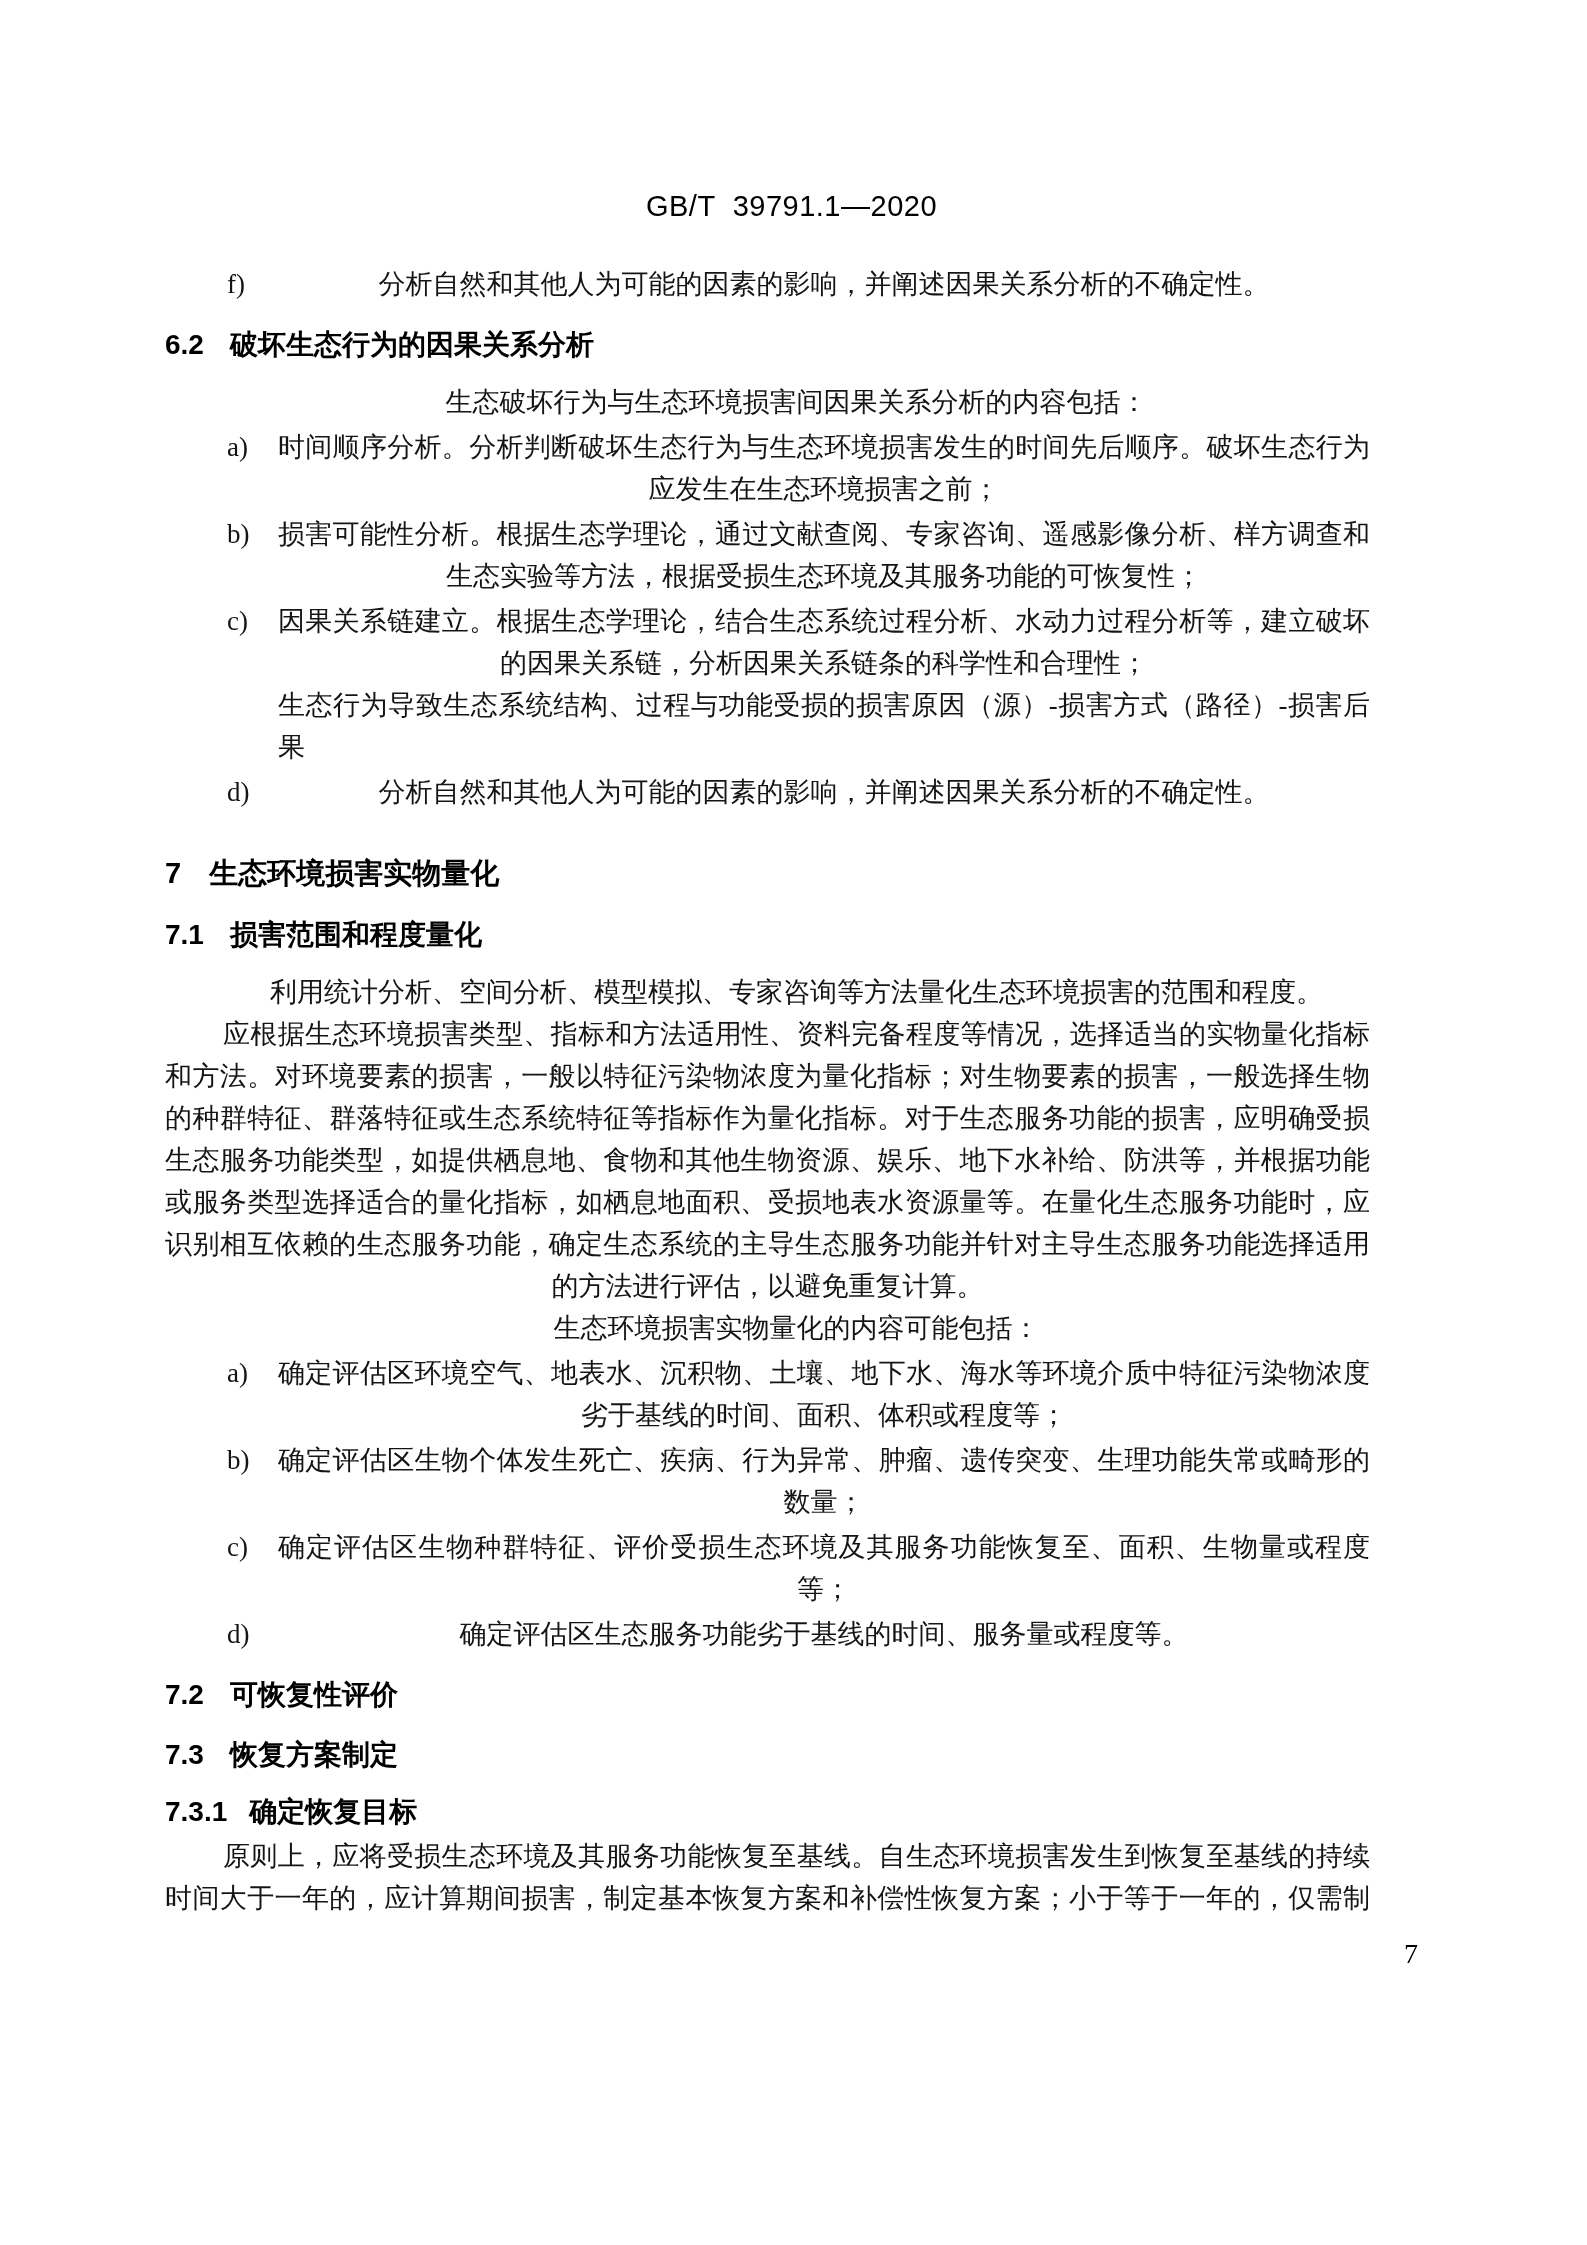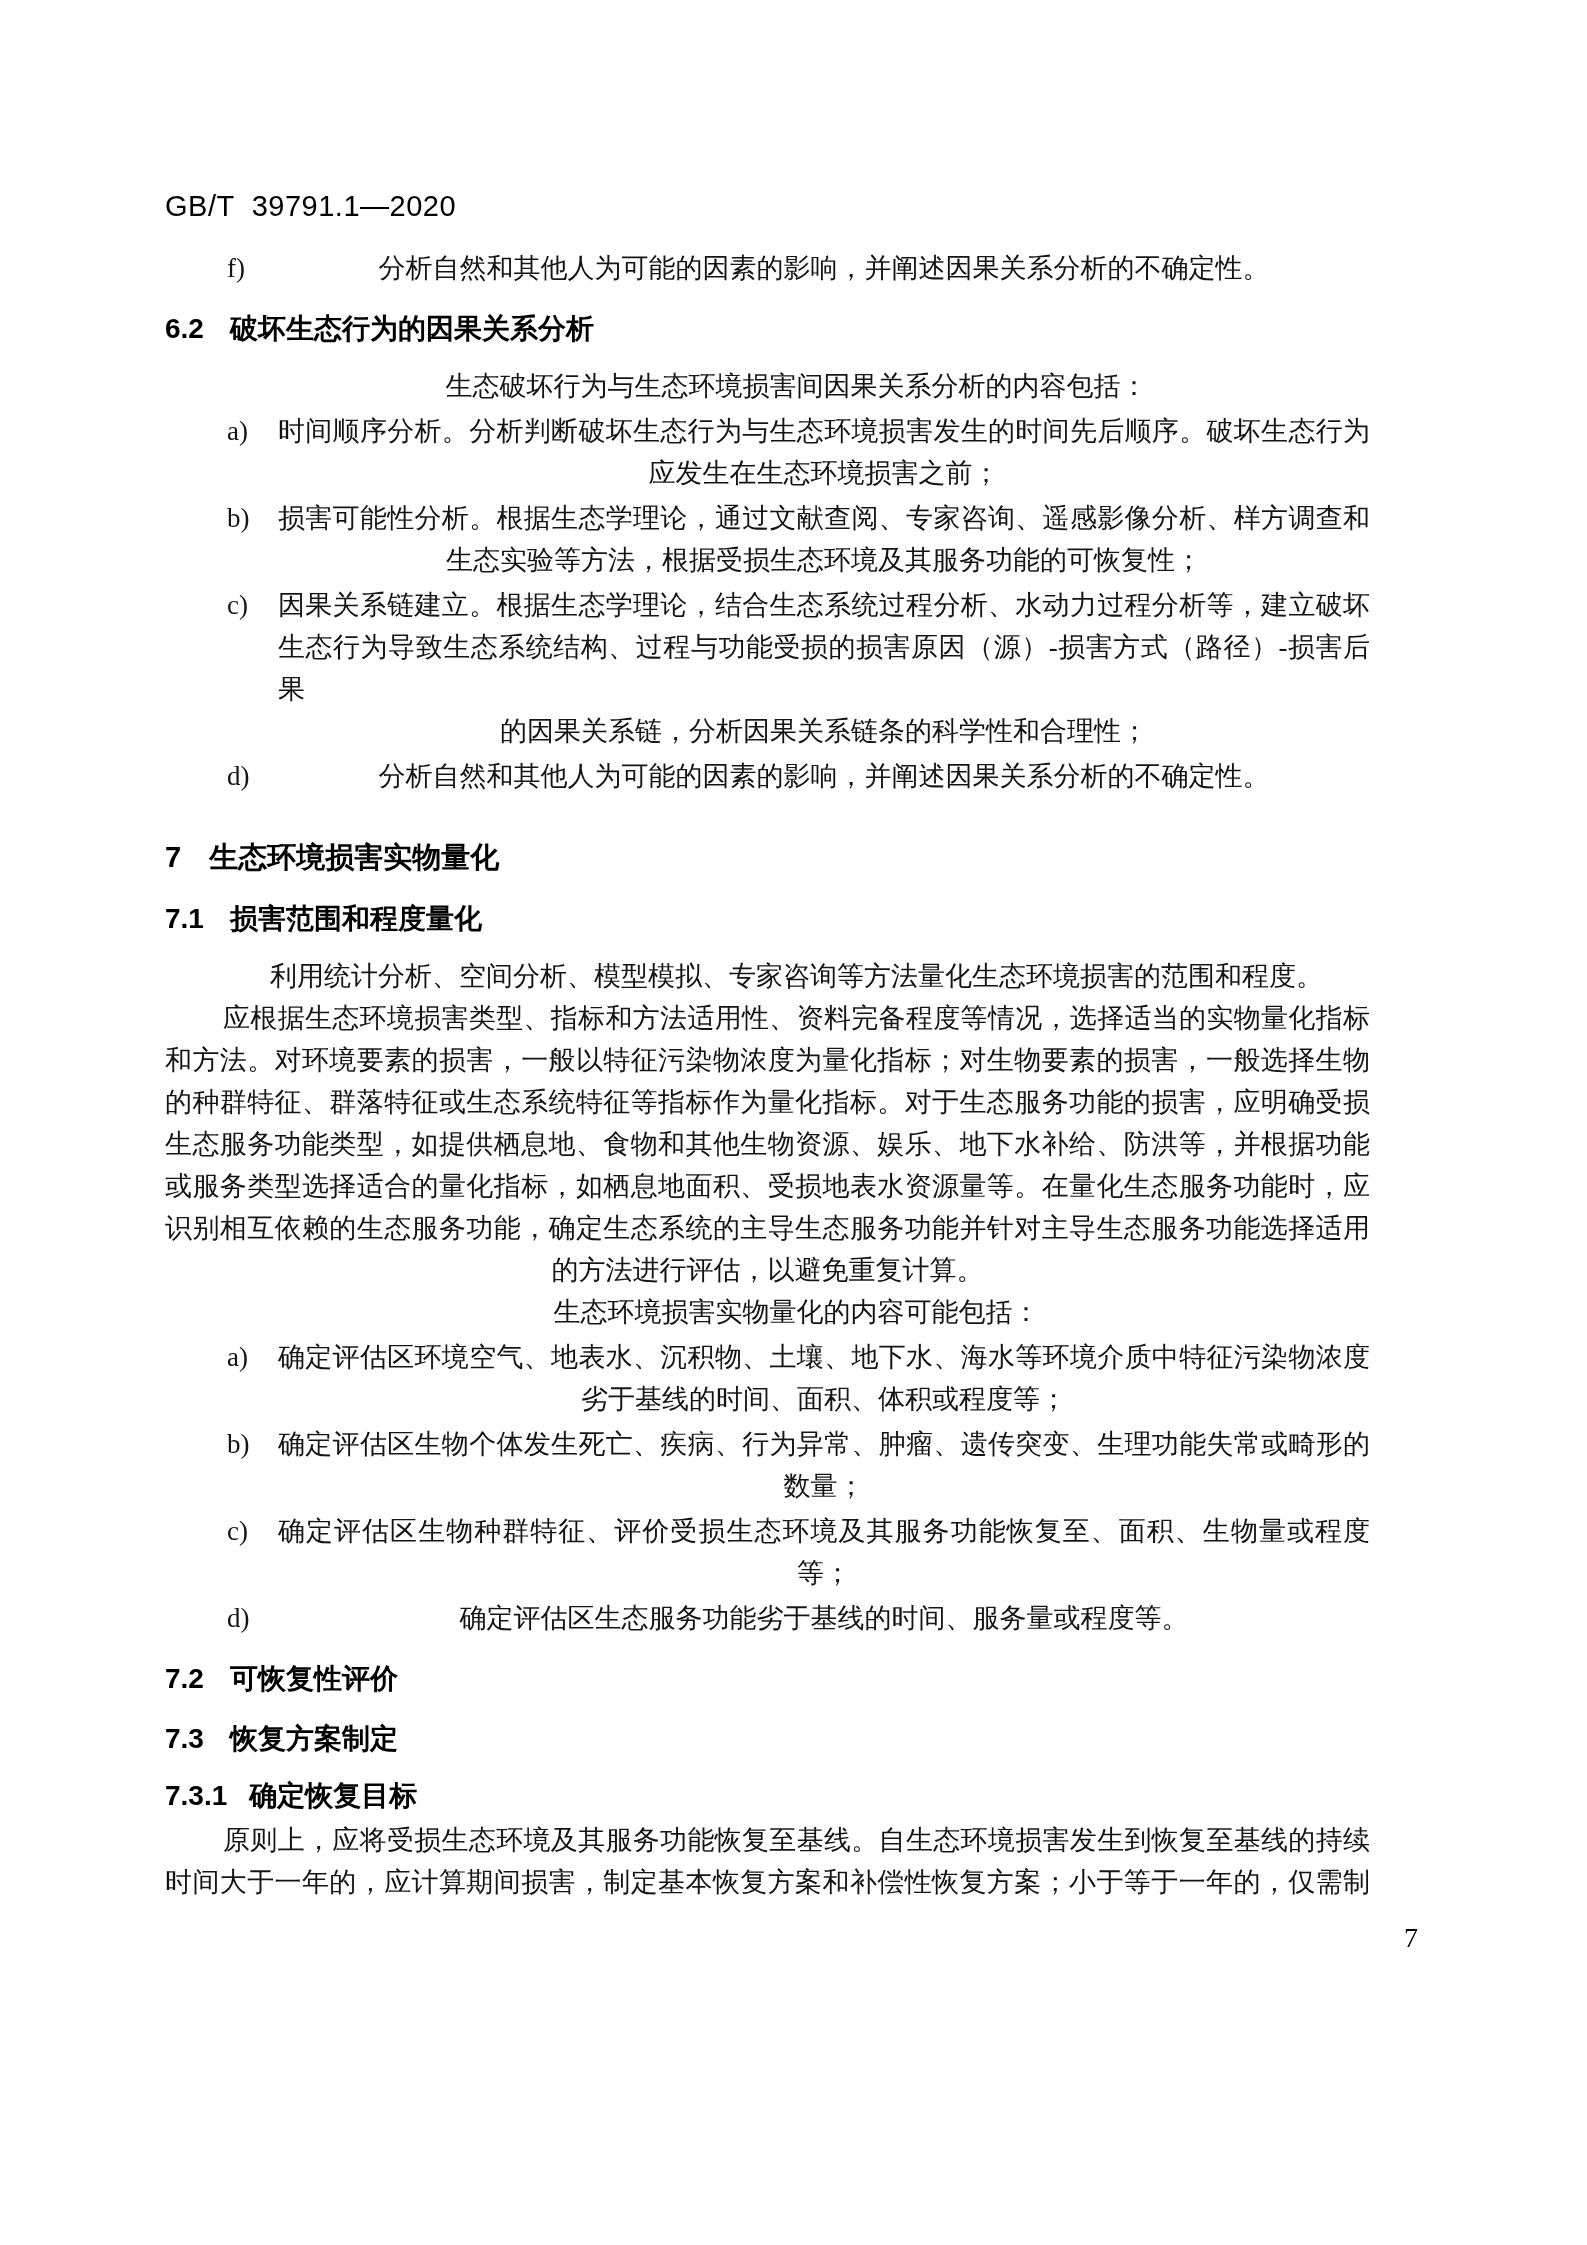--- a/index.html
+++ b/index.html
@@ -14,28 +14,28 @@
     background: #ffffff;
     box-sizing: border-box;
     padding-top: 185px;
     overflow: hidden;
     color: #141414;
   }
   
   .header-row {
     margin-left: 165px;
     width: 1253px;
-    text-align: left;
+    text-align: center;
     font-family: "Liberation Sans", "DejaVu Sans", sans-serif;
     font-size: 29px;
     line-height: 42px;
     letter-spacing: 0.5px;
     word-spacing: 9px;
     color: #000000;
-    margin-bottom: 20px;
+    margin-bottom: 36px;
   }
   .content {
     margin-left: 165px;
     width: 1205px;
     font-family: "Liberation Serif", "DejaVu Serif", serif;
     font-size: 27px;
     line-height: 42px;
   }
   .line {
     text-align: center;
@@ -139,22 +139,22 @@
         <span class="marker">b)</span>
         <div class="li-text">
           <div class="line fill">损害可能性分析。根据生态学理论，通过文献查阅、专家咨询、遥感影像分析、样方调查和</div>
           <div class="line">生态实验等方法，根据受损生态环境及其服务功能的可恢复性；</div>
         </div>
       </div>
       <div class="li">
         <span class="marker">c)</span>
         <div class="li-text">
           <div class="line fill">因果关系链建立。根据生态学理论，结合生态系统过程分析、水动力过程分析等，建立破坏</div>
+          <div class="line">的因果关系链，分析因果关系链条的科学性和合理性；</div>
           <div class="line fill">生态行为导致生态系统结构、过程与功能受损的损害原因（源）-损害方式（路径）-损害后果</div>
-          <div class="line">的因果关系链，分析因果关系链条的科学性和合理性；</div>
         </div>
       </div>
       <div class="li">
         <span class="marker">d)</span>
         <div class="li-text">
           <div class="line">分析自然和其他人为可能的因素的影响，并阐述因果关系分析的不确定性。</div>
         </div>
       </div>
       <div class="h1"><span class="num">7</span><span class="title">生态环境损害实物量化</span></div>
       <div class="h2"><span class="num">7.1</span><span class="title">损害范围和程度量化</span></div>

